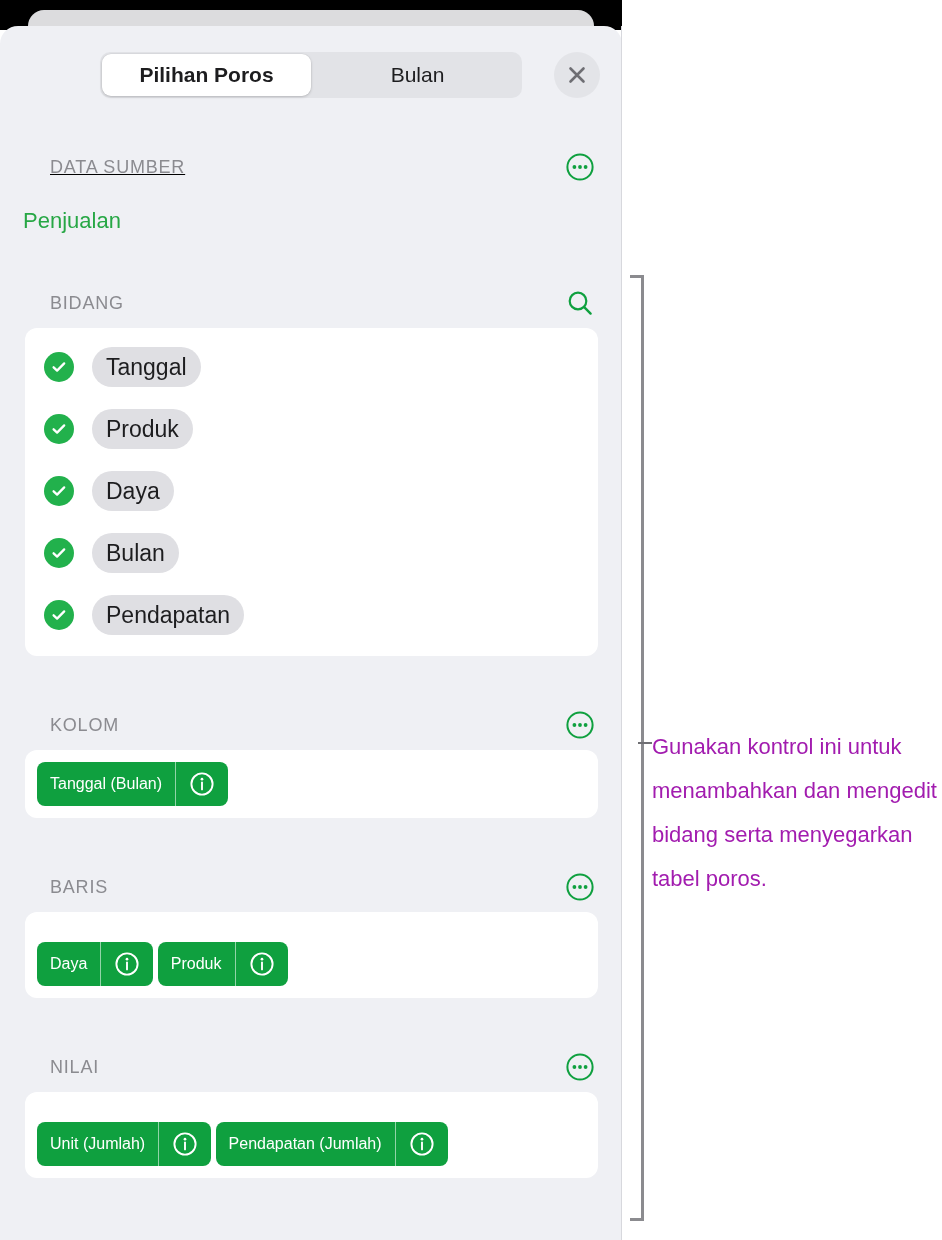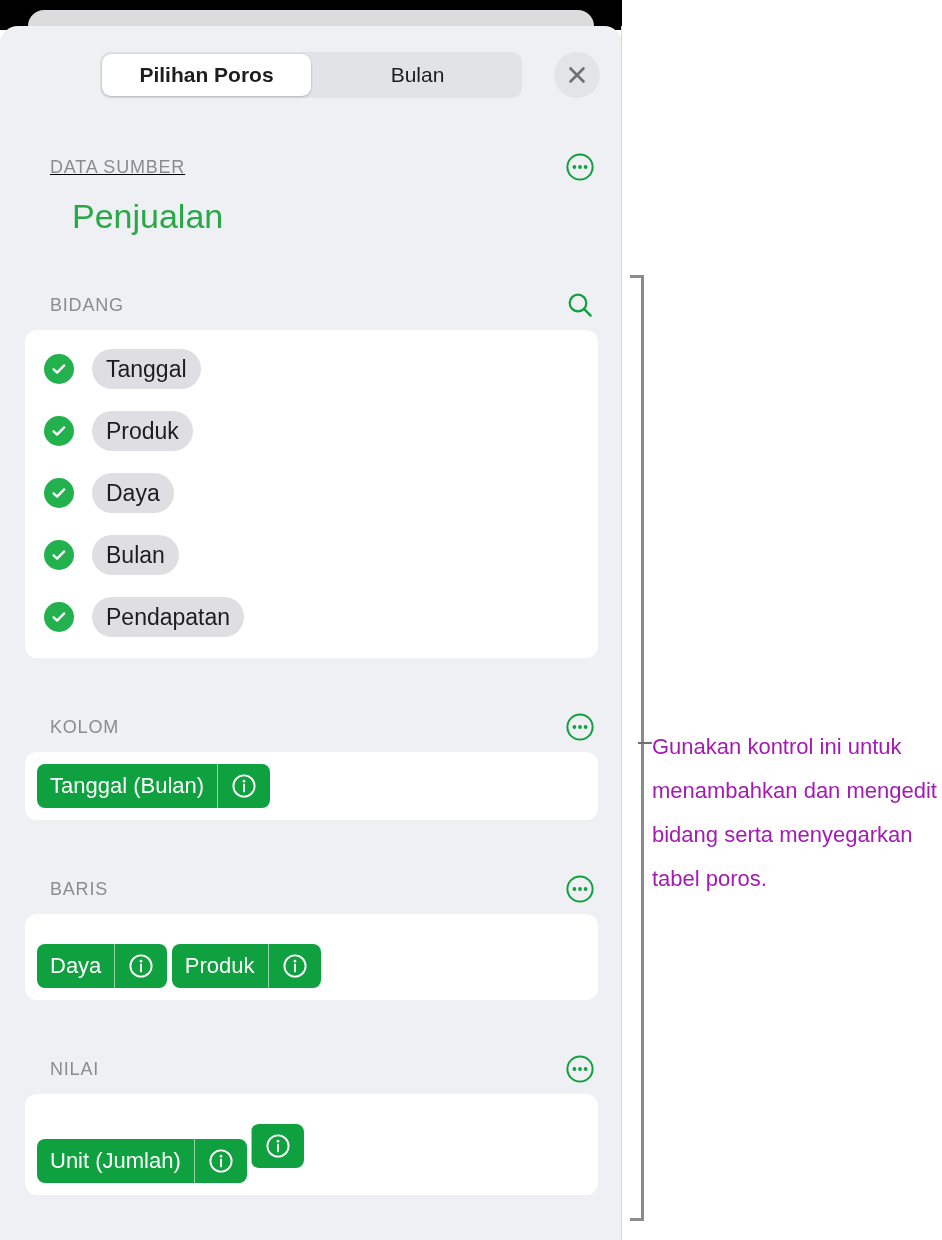--- a/index.html
+++ b/index.html
@@ -144,23 +144,23 @@
   .icon-btn {
     width: 32px;
     height: 32px;
     display: flex;
     align-items: center;
     justify-content: center;
   }
 
   .source-name {
     color: #27a745;
-    font-size: 34px;
-    padding: 0 72px;
-    margin-top: 15px;
+    font-size: 22px;
+    padding: 0 23px;
+    margin-top: 26px;
   }
 
   
   .card {
     background: #ffffff;
     border-radius: 12px;
     margin: 10px 24px 0 25px;
     box-sizing: border-box;
   }
 
@@ -203,21 +203,21 @@
     background: #0fa03f;
     border-radius: 8px;
     height: 44px;
     overflow: hidden;
   }
   .chip + .chip { margin-top: 18px; }
   .chip-label {
     display: flex;
     align-items: center;
     padding: 0 13px;
-    font-size: 22px;
+    font-size: 16px;
     color: #ffffff;
     white-space: nowrap;
   }
   .chip-sep {
     width: 1px;
     background: rgba(255,255,255,0.55);
     align-self: stretch;
     margin: 0;
   }
   .chip-info {
@@ -451,20 +451,21 @@
           <span class="chip-sep"></span>
           <span class="chip-info">
             <svg width="26" height="26" viewBox="0 0 26 26">
               <circle cx="13" cy="13" r="10.6" stroke="#ffffff" stroke-width="1.9" fill="none"></circle>
               <circle cx="13" cy="8.2" r="1.35" fill="#ffffff"></circle>
               <path d="M13 11.4 L13 18.4" stroke="#ffffff" stroke-width="1.9" stroke-linecap="round"></path>
             </svg>
           </span>
         </div>
         <div class="chip">
+          <span class="chip-label">Pendapatan (Jumlah)</span>
           <span class="chip-sep"></span>
           <span class="chip-info">
             <svg width="26" height="26" viewBox="0 0 26 26">
               <circle cx="13" cy="13" r="10.6" stroke="#ffffff" stroke-width="1.9" fill="none"></circle>
               <circle cx="13" cy="8.2" r="1.35" fill="#ffffff"></circle>
               <path d="M13 11.4 L13 18.4" stroke="#ffffff" stroke-width="1.9" stroke-linecap="round"></path>
             </svg>
           </span>
         </div>
       </div>

